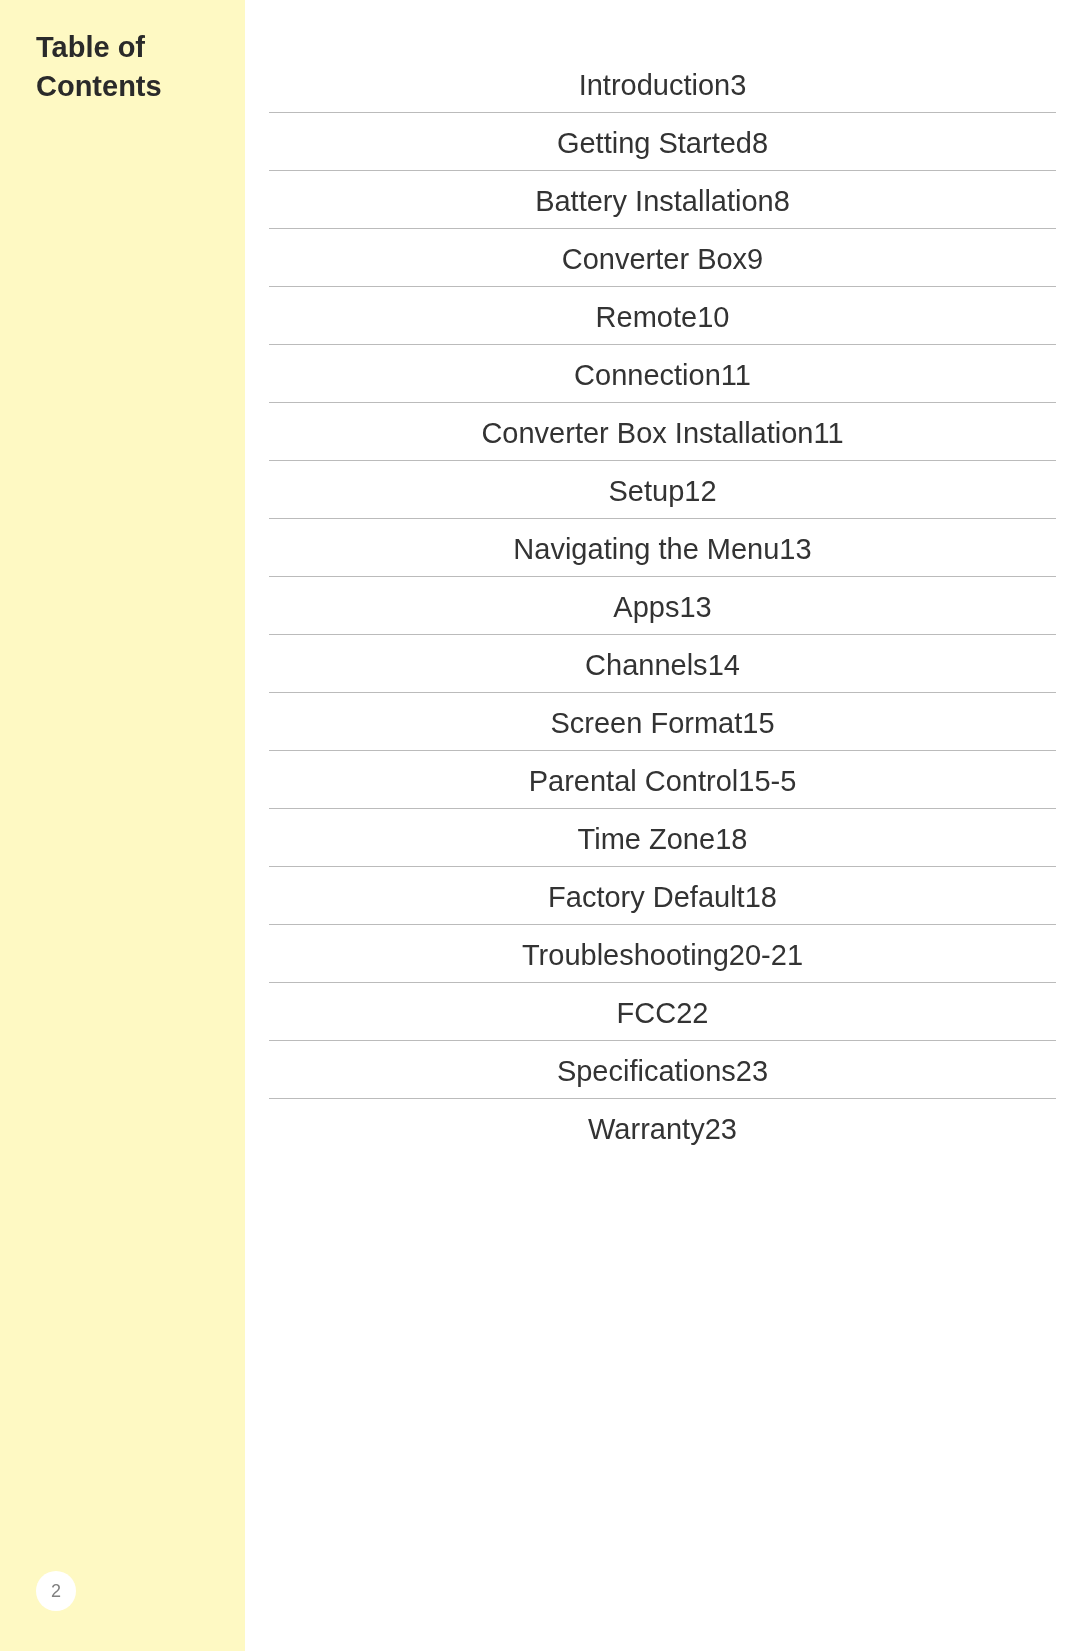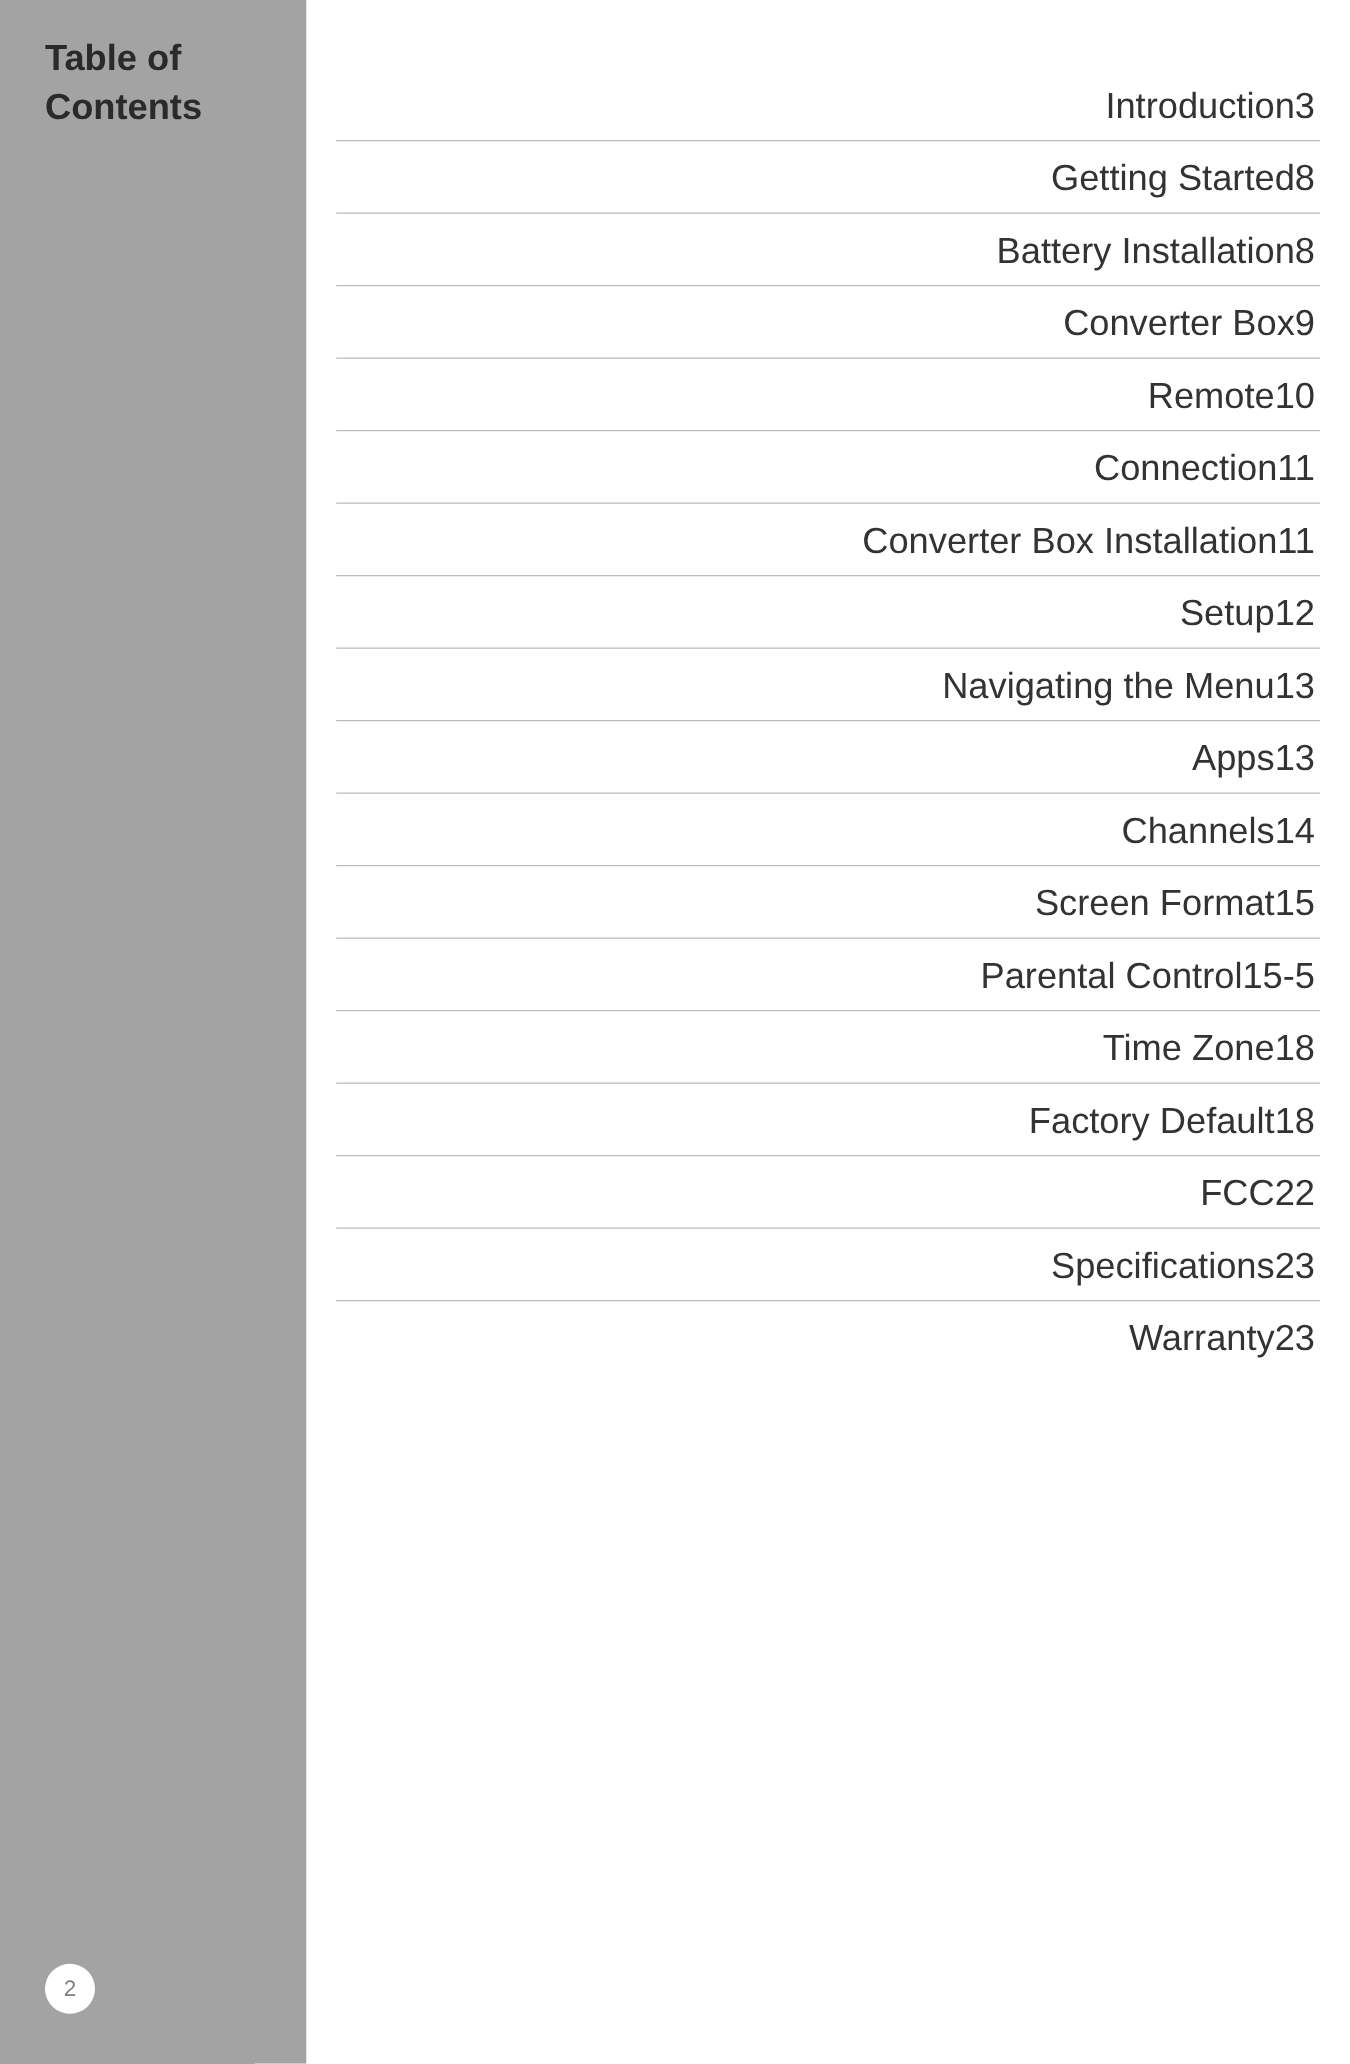--- a/index.html
+++ b/index.html
@@ -9,21 +9,21 @@
     }
     body {
       font-family: -apple-system, BlinkMacSystemFont, "Segoe UI", Arial, sans-serif;
       width: 1080px;
       height: 1651px;
       display: flex;
       background: #ffffff;
     }
     .sidebar {
       width: 245px;
-      background: #a3a3a3;
+      background: #fef9c3;
       position: relative;
       padding: 28px 0 0 36px;
     }
     .sidebar-title {
       font-size: 29px;
       font-weight: 700;
       color: #2a2a2a;
       line-height: 1.35;
     }
     .page-number-circle {
@@ -39,21 +39,21 @@
       justify-content: center;
       font-size: 18px;
       color: #808080;
     }
     .main {
       flex: 1;
       padding: 55px 24px 0 24px;
     }
     .toc-row {
       display: flex;
-      justify-content: flex-end;
+      justify-content: center;
       align-items: baseline;
       border-bottom: 1px solid #bbbbbb;
       padding: 14px 4px 10px 4px;
       font-size: 29px;
       color: #333333;
     }
     .toc-row:last-child {
       border-bottom: none;
     }
     .toc-label {
@@ -131,20 +131,24 @@
   </div>
   <div class="toc-row">
     <span class="toc-label">Time Zone</span>
     <span class="toc-page">18</span>
   </div>
   <div class="toc-row">
     <span class="toc-label">Factory Default</span>
     <span class="toc-page">18</span>
   </div>
   <div class="toc-row">
+    <span class="toc-label">Troubleshooting</span>
+    <span class="toc-page">20-21</span>
+  </div>
+  <div class="toc-row">
     <span class="toc-label">FCC</span>
     <span class="toc-page">22</span>
   </div>
   <div class="toc-row">
     <span class="toc-label">Specifications</span>
     <span class="toc-page">23</span>
   </div>
   <div class="toc-row">
     <span class="toc-label">Warranty</span>
     <span class="toc-page">23</span>

